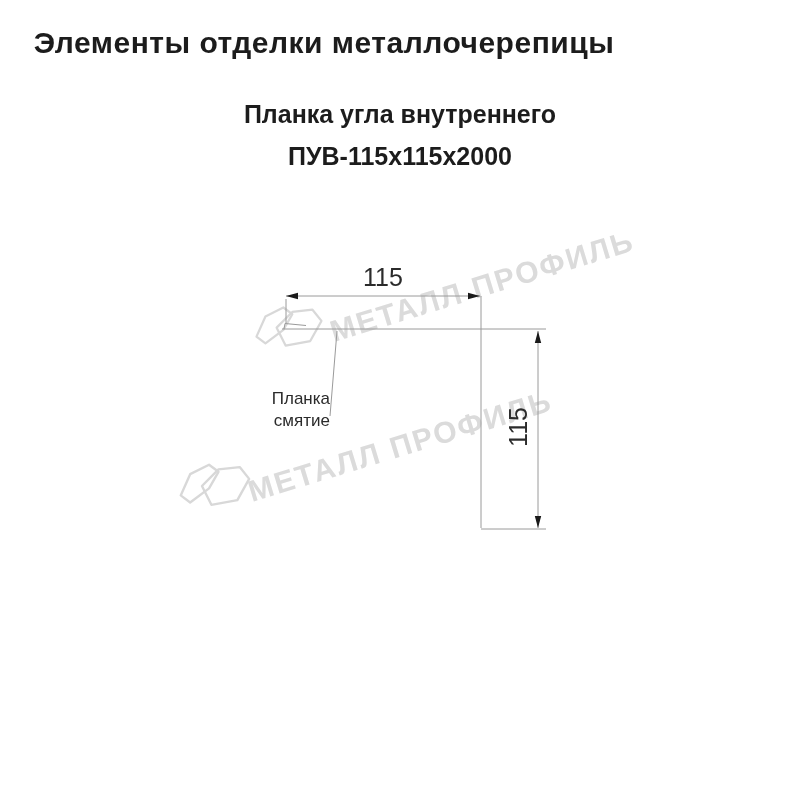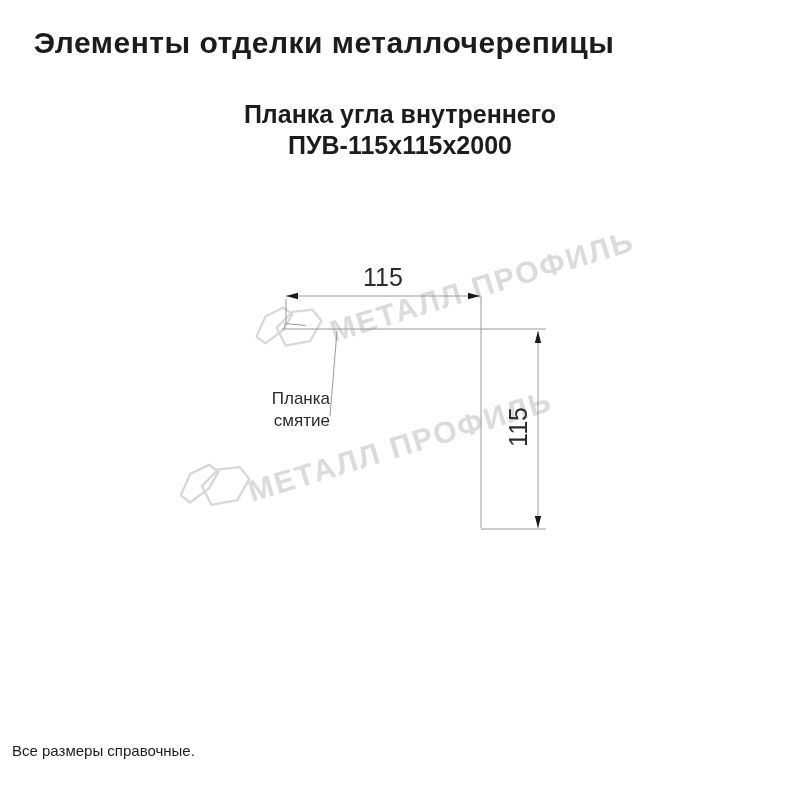--- a/index.html
+++ b/index.html
@@ -11,21 +11,21 @@
   .abs{position:absolute;}
   .page-title{
     top:26px;left:0;width:648px;text-align:center;
     font-size:30px;font-weight:700;letter-spacing:0.5px;color:#1c1c1c;
   }
   .subtitle{
     left:0;width:800px;text-align:center;
     font-size:25px;font-weight:700;color:#1c1c1c;
   }
   .subtitle.line1{top:100px;}
-  .subtitle.line2{top:131px;}
+  .subtitle.line2{top:142px;}
   svg.drawing{top:0;left:0;width:800px;height:800px;}
   .face-label{
     top:388px;left:230px;width:100px;text-align:right;
     font-size:17px;line-height:22px;color:#2b2b2b;
   }
   .footer-notes{
     left:12px;top:742px;width:600px;
     font-size:15px;line-height:18px;color:#1c1c1c;
   }
   .dim-text{font-size:25px;fill:#2b2b2b;font-family:"Liberation Sans","DejaVu Sans",sans-serif;}
@@ -85,14 +85,13 @@
   <text class="dim-text" x="383" y="286" text-anchor="middle">115</text>
   <text class="dim-text" transform="translate(527,427) rotate(-90)" text-anchor="middle">115</text>
 </svg>
 
 <div class="abs face-label">
   <div>Планка</div>
   <div>смятие</div>
 </div>
 
 <div class="abs footer-notes">
-  <div>Все размеры справочные.</div>
 </div>
 
 </body></html>

